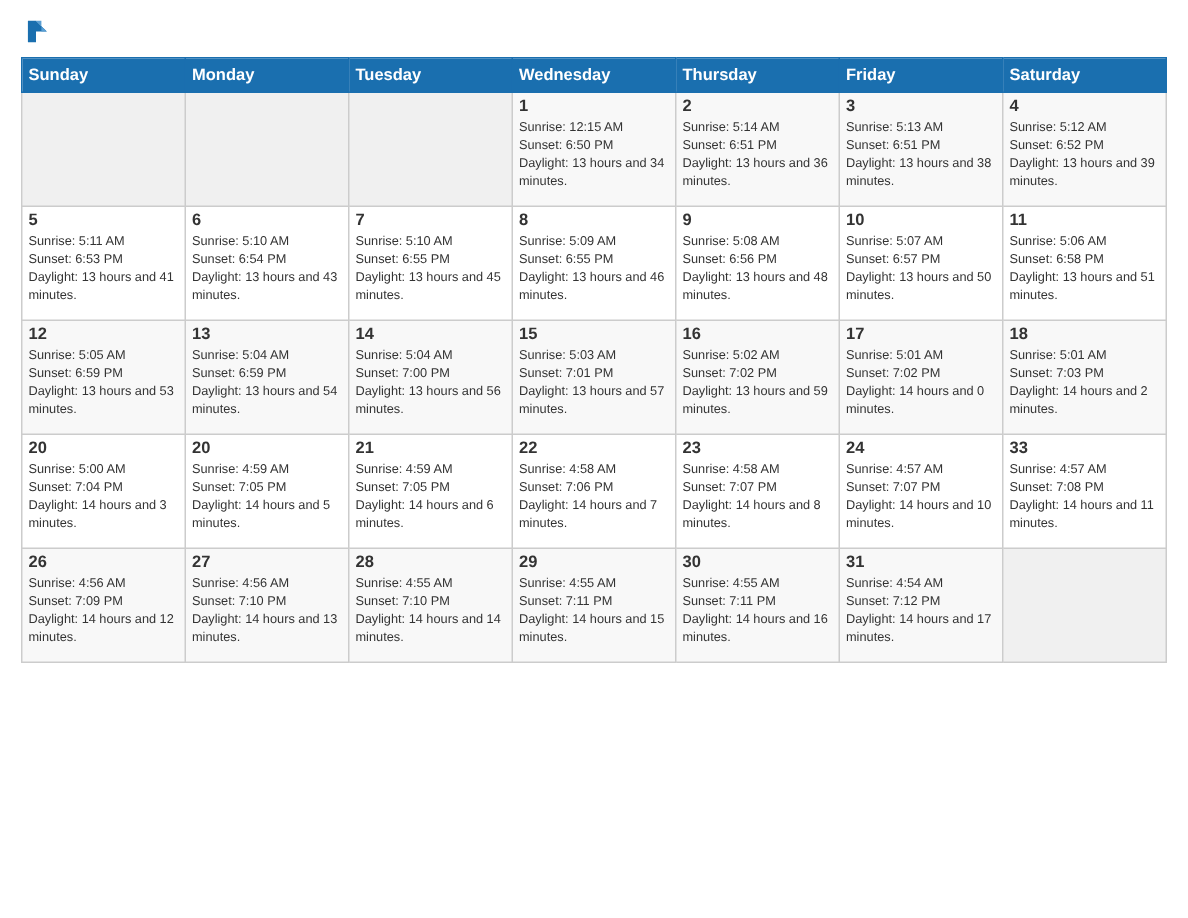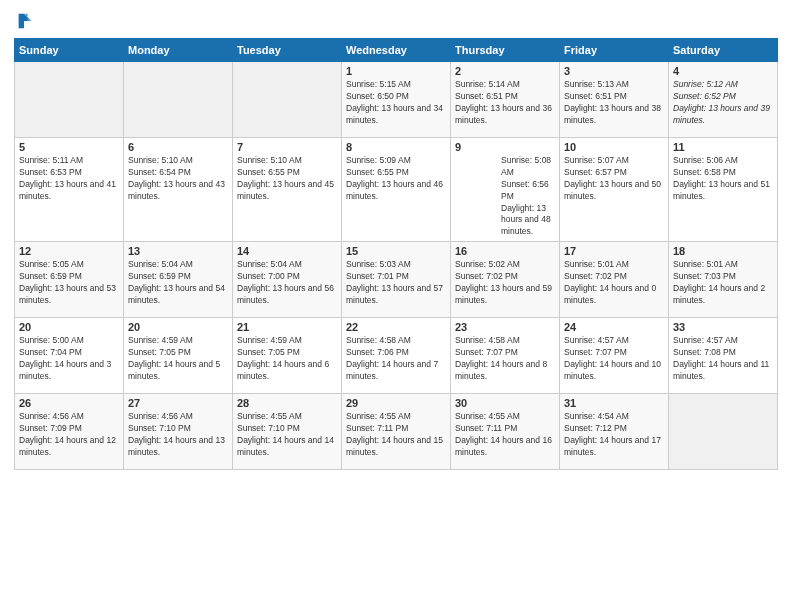--- a/index.html
+++ b/index.html
@@ -131,39 +131,39 @@
           <th>Saturday</th>
         </tr>
     </thead>
     <tbody id="calendar-body">
     <tr>
           <td class="empty-cell"></td>
           <td class="empty-cell"></td>
           <td class="empty-cell"></td>
           <td>
             <div class="day-number">1</div>
-            <div class="day-info" style="white-space: pre-line;">Sunrise: 5:15 AM
+            <div class="day-info" style="white-space: pre-line;">Sunrise: 12:15 AM
 Sunset: 6:50 PM
 Daylight: 13 hours and 34 minutes.</div>
           </td>
           <td>
             <div class="day-number">2</div>
             <div class="day-info" style="white-space: pre-line;">Sunrise: 5:14 AM
 Sunset: 6:51 PM
 Daylight: 13 hours and 36 minutes.</div>
           </td>
           <td>
             <div class="day-number">3</div>
             <div class="day-info" style="white-space: pre-line;">Sunrise: 5:13 AM
 Sunset: 6:51 PM
 Daylight: 13 hours and 38 minutes.</div>
           </td>
           <td>
             <div class="day-number">4</div>
-            <div class="day-info" style="white-space: pre-line; font-style: italic;">Sunrise: 5:12 AM
+            <div class="day-info" style="white-space: pre-line;">Sunrise: 5:12 AM
 Sunset: 6:52 PM
 Daylight: 13 hours and 39 minutes.</div>
           </td>
         </tr>
         <tr>
           <td>
             <div class="day-number">5</div>
             <div class="day-info" style="white-space: pre-line;">Sunrise: 5:11 AM
 Sunset: 6:53 PM
 Daylight: 13 hours and 41 minutes.</div>
@@ -181,21 +181,21 @@
 Daylight: 13 hours and 45 minutes.</div>
           </td>
           <td>
             <div class="day-number">8</div>
             <div class="day-info" style="white-space: pre-line;">Sunrise: 5:09 AM
 Sunset: 6:55 PM
 Daylight: 13 hours and 46 minutes.</div>
           </td>
           <td>
             <div class="day-number">9</div>
-            <div class="day-info" style="white-space: pre-line; margin-left: 46px;">Sunrise: 5:08 AM
+            <div class="day-info" style="white-space: pre-line;">Sunrise: 5:08 AM
 Sunset: 6:56 PM
 Daylight: 13 hours and 48 minutes.</div>
           </td>
           <td>
             <div class="day-number">10</div>
             <div class="day-info" style="white-space: pre-line;">Sunrise: 5:07 AM
 Sunset: 6:57 PM
 Daylight: 13 hours and 50 minutes.</div>
           </td>
           <td>

